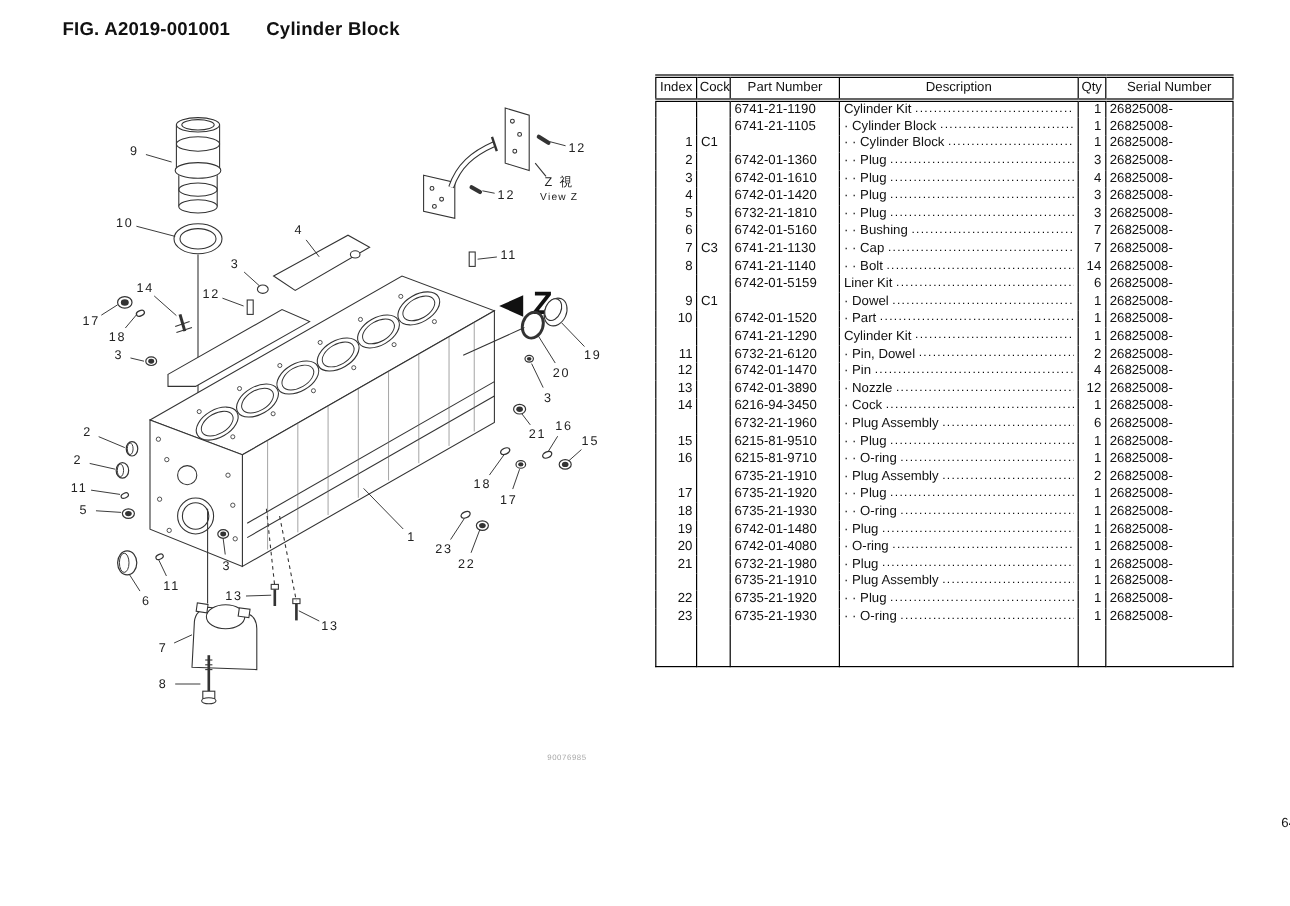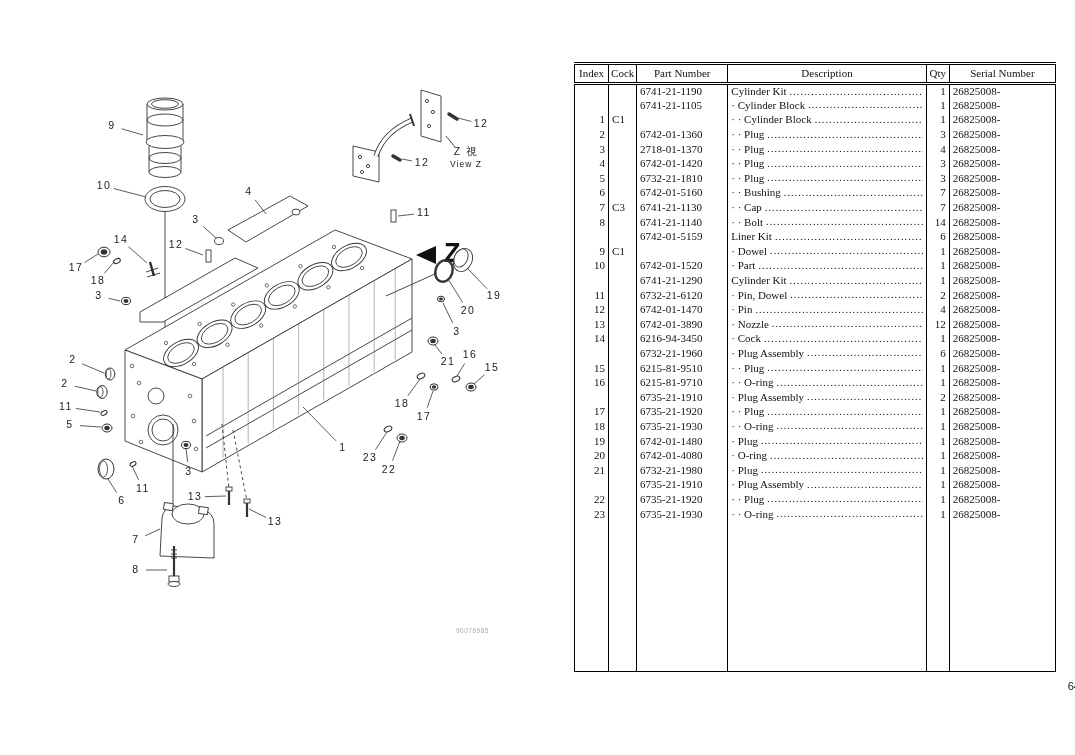--- a/index.html
+++ b/index.html
@@ -2,50 +2,51 @@
 <html><head>
 <meta charset="utf-8">
 <style>
   html,body{margin:0;padding:0;background:#fff;}
   .page{position:relative;width:1075px;height:755px;background:#fff;overflow:hidden;
         font-family:"Liberation Sans",sans-serif;color:#111;}
   .title{position:absolute;left:52px;top:16px;font-size:15.5px;font-weight:bold;
          letter-spacing:.2px;white-space:pre;}
   .title .gap{display:inline-block;width:30px;}
   .diagram-svg{position:absolute;left:0;top:0;width:540px;height:700px;}
-  .tblwrap{position:absolute;left:574px;top:62px;width:482px;height:610px;font-family:Liberation Serif, serif;}
+  .tblwrap{position:absolute;left:546px;top:62px;width:482px;height:494px;}
   table.parts{width:100%;height:100%;border-collapse:collapse;table-layout:fixed;
               font-size:11px;line-height:1;}
   table.parts th{font-weight:normal;font-size:11px;height:15px;
                  border-top:3px double #000;border-bottom:3px double #000;
                  border-left:1px solid #000;border-right:1px solid #000;padding:1px 2px;}
   table.parts td{border-left:1px solid #000;border-right:1px solid #000;
                  padding:0 3px;vertical-align:middle;overflow:hidden;white-space:nowrap;}
   table.parts tr.r{height:14.6px;}
   table.parts tr.filler td{border-bottom:1.5px solid #000;}
   td.c-index{text-align:right;padding-right:4px;}
   td.c-code{text-align:left;padding:0 1px;}
   td.c-part{padding-left:4px;}
   td.c-qty{text-align:right;padding-right:2px;}
   td.c-serial{padding-left:4px;}
-  .descflex{display:flex;align-items:center;width:100%;overflow:hidden;}
+  .descflex{display:flex;align-items:flex-start;width:100%;overflow:hidden;}
   .dtext{white-space:pre;}
   .dots{flex:1;overflow:hidden;white-space:nowrap;letter-spacing:1.1px;font-size:10px;
         margin-left:3px;color:#000;}
   .pagenum{position:absolute;left:1042px;top:680px;width:38px;text-align:right;
            font-size:11px;}
   svg text.callout{font-size:10.5px;letter-spacing:1.5px;fill:#222;}
   svg .ln{stroke:#333;stroke-width:.9;fill:none;}
   svg .fw{fill:#fff;stroke:#333;stroke-width:.9;}
 </style>
 </head>
 <body>
 
 <div class="page">
 
+  <div class="title"><span>FIG. A2019-001001</span><span class="gap"></span><span>Cylinder Block</span></div>
 
   <svg class="diagram-svg" viewBox="0 0 540 700">
 
     <g>
       <line class="ln" x1="147" y1="104" x2="147" y2="142"></line>
         <line class="ln" x1="183" y1="104" x2="183" y2="142"></line>
       <ellipse class="fw" cx="165" cy="104" rx="18" ry="6"></ellipse>
         <ellipse class="fw" cx="165" cy="104" rx="13.5" ry="4.3"></ellipse>
       <ellipse class="ln" cx="165" cy="120" rx="18" ry="6"></ellipse>
       <ellipse class="fw" cx="165" cy="142" rx="19" ry="6.5"></ellipse>
@@ -357,21 +358,21 @@
                 <span class="dtext">· · Plug</span>
                 <span class="dots">..................................................................................................................................</span>
               </div>
             </td>
             <td class="c-qty">3</td>
             <td class="c-serial">26825008-</td>
           </tr>
           <tr class="r">
             <td class="c-index">3</td>
             <td class="c-code"></td>
-            <td class="c-part">2718-01-1370</td>
+            <td class="c-part">6742-01-1610</td>
             <td>
               <div class="descflex">
                 <span class="dtext">· · Plug</span>
                 <span class="dots">..................................................................................................................................</span>
               </div>
             </td>
             <td class="c-qty">4</td>
             <td class="c-serial">26825008-</td>
           </tr>
           <tr class="r">

